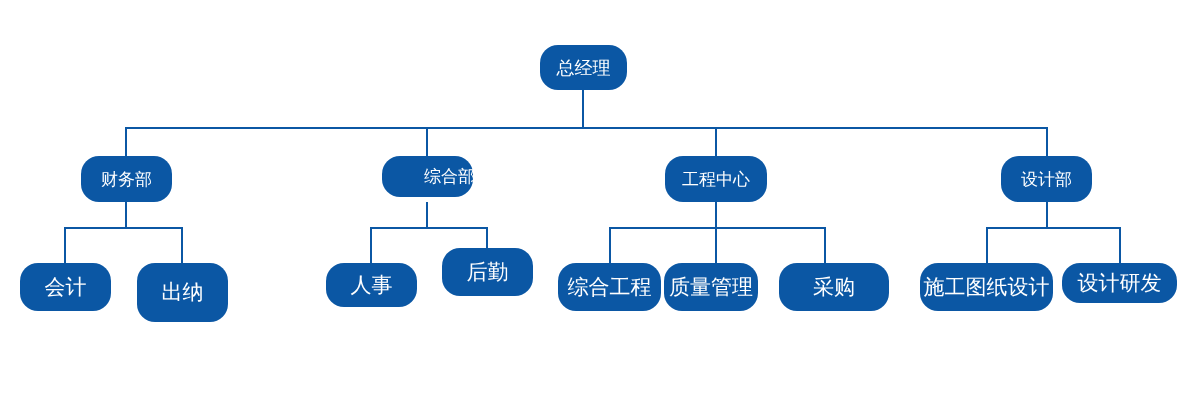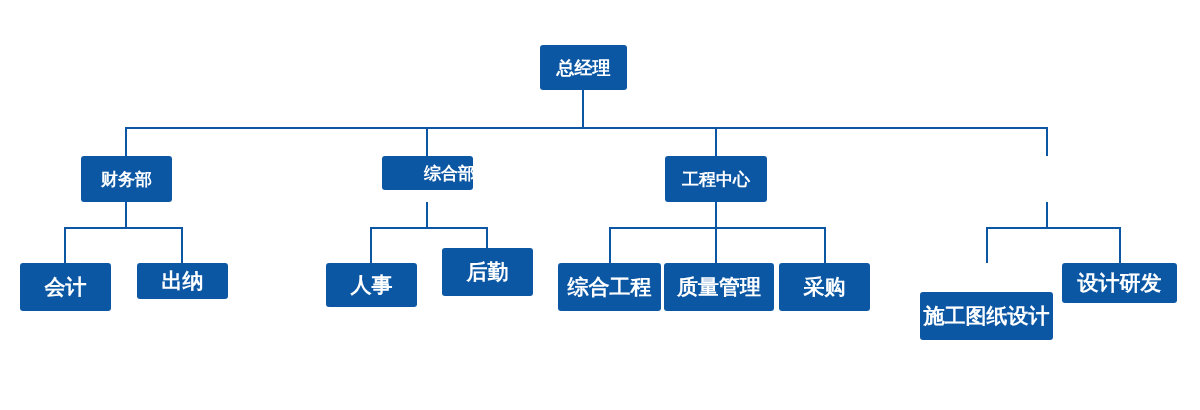--- a/index.html
+++ b/index.html
@@ -12,30 +12,29 @@
     width: 1200px;
     height: 410px;
     background: #ffffff;
     overflow: hidden;
     font-family: "DejaVu Sans", "Liberation Sans", sans-serif;
   }
   .node {
     position: absolute;
     box-sizing: border-box;
     background: #0B57A4;
-    border-radius: 3px;
+    border-radius: 18px;
     color: #ffffff;
     display: flex;
     align-items: center;
     justify-content: center;
     text-align: center;
     line-height: 1;
     white-space: nowrap;
     z-index: 2;
-    font-weight: bold;
   }
   .node-root  { font-size: 18px; }
   .node-l1    { font-size: 17px; text-align: center; }
   .node-l2    { font-size: 21px; }
   .connector {
     position: absolute;
     background: #0B57A4;
     z-index: 1;
   }
   .connector.v { width: 2px; }
@@ -55,25 +54,28 @@
   <div class="connector h" style="left:126px; top:127px; width:922px;"></div>
 
   <div class="connector v" style="left:125px; top:127px; height:29px;"></div>
   <div class="connector v" style="left:426px; top:127px; height:29px;"></div>
   <div class="connector v" style="left:715px; top:127px; height:29px;"></div>
   <div class="connector v" style="left:1046px; top:127px; height:29px;"></div>
 
   <div class="node node-l1" style="left:81px; top:156px; width:91px; height:46px;">
     <span>财务部</span>
   </div>
-  <div class="node node-l1" style="left:382px; top:156px; width:91px; height:34px;padding-left:44px;">
+  <div class="node node-l1" style="left:382px; top:156px; width:91px; height:41px;padding-left:44px;">
     <span>综合部</span>
   </div>
   <div class="node node-l1" style="left:665px; top:156px; width:102px; height:46px;">
     <span>工程中心</span>
+  </div>
+  <div class="node node-l1" style="left:1001px; top:156px; width:91px; height:46px;">
+    <span>设计部</span>
   </div>
 
   <div class="connector v" style="left:125px; top:202px; height:26px;"></div>
   <div class="connector h" style="left:65px; top:227px; width:118px;"></div>
   <div class="connector v" style="left:64px; top:227px; height:36px;"></div>
   <div class="connector v" style="left:181px; top:227px; height:36px;"></div>
 
   <div class="connector v" style="left:426px; top:202px; height:26px;"></div>
   <div class="connector h" style="left:371px; top:227px; width:117px;"></div>
   <div class="connector v" style="left:370px; top:227px; height:36px;"></div>
@@ -86,41 +88,41 @@
   <div class="connector v" style="left:824px; top:227px; height:36px;"></div>
 
   <div class="connector v" style="left:1046px; top:202px; height:26px;"></div>
   <div class="connector h" style="left:987px; top:227px; width:134px;"></div>
   <div class="connector v" style="left:986px; top:227px; height:36px;"></div>
   <div class="connector v" style="left:1119px; top:227px; height:36px;"></div>
 
   <div class="node node-l2" style="left:20px; top:263px; width:91px; height:48px;">
     <span>会计</span>
   </div>
-  <div class="node node-l2" style="left:137px; top:263px; width:91px; height:36px;">
+  <div class="node node-l2" style="left:137px; top:263px; width:91px; height:59px;">
     <span>出纳</span>
   </div>
 
   <div class="node node-l2" style="left:326px; top:263px; width:91px; height:44px;">
     <span>人事</span>
   </div>
   <div class="node node-l2" style="left:442px; top:248px; width:91px; height:48px;">
     <span>后勤</span>
   </div>
 
   <div class="node node-l2" style="left:558px; top:263px; width:103px; height:48px;">
     <span>综合工程</span>
   </div>
-  <div class="node node-l2" style="left:664px; top:263px; width:110px; height:48px;">
+  <div class="node node-l2" style="left:664px; top:263px; width:94px; height:48px;">
     <span>质量管理</span>
   </div>
-  <div class="node node-l2" style="left:779px; top:263px; width:91px; height:48px;">
+  <div class="node node-l2" style="left:779px; top:263px; width:110px; height:48px;">
     <span>采购</span>
   </div>
 
-  <div class="node node-l2" style="left:920px; top:263px; width:133px; height:48px;margin-top:29px;">
+  <div class="node node-l2" style="left:920px; top:263px; width:133px; height:48px;">
     <span>施工图纸设计</span>
   </div>
   <div class="node node-l2" style="left:1062px; top:263px; width:115px; height:40px;">
     <span>设计研发</span>
   </div>
 
 </div>
 
 </body></html>

